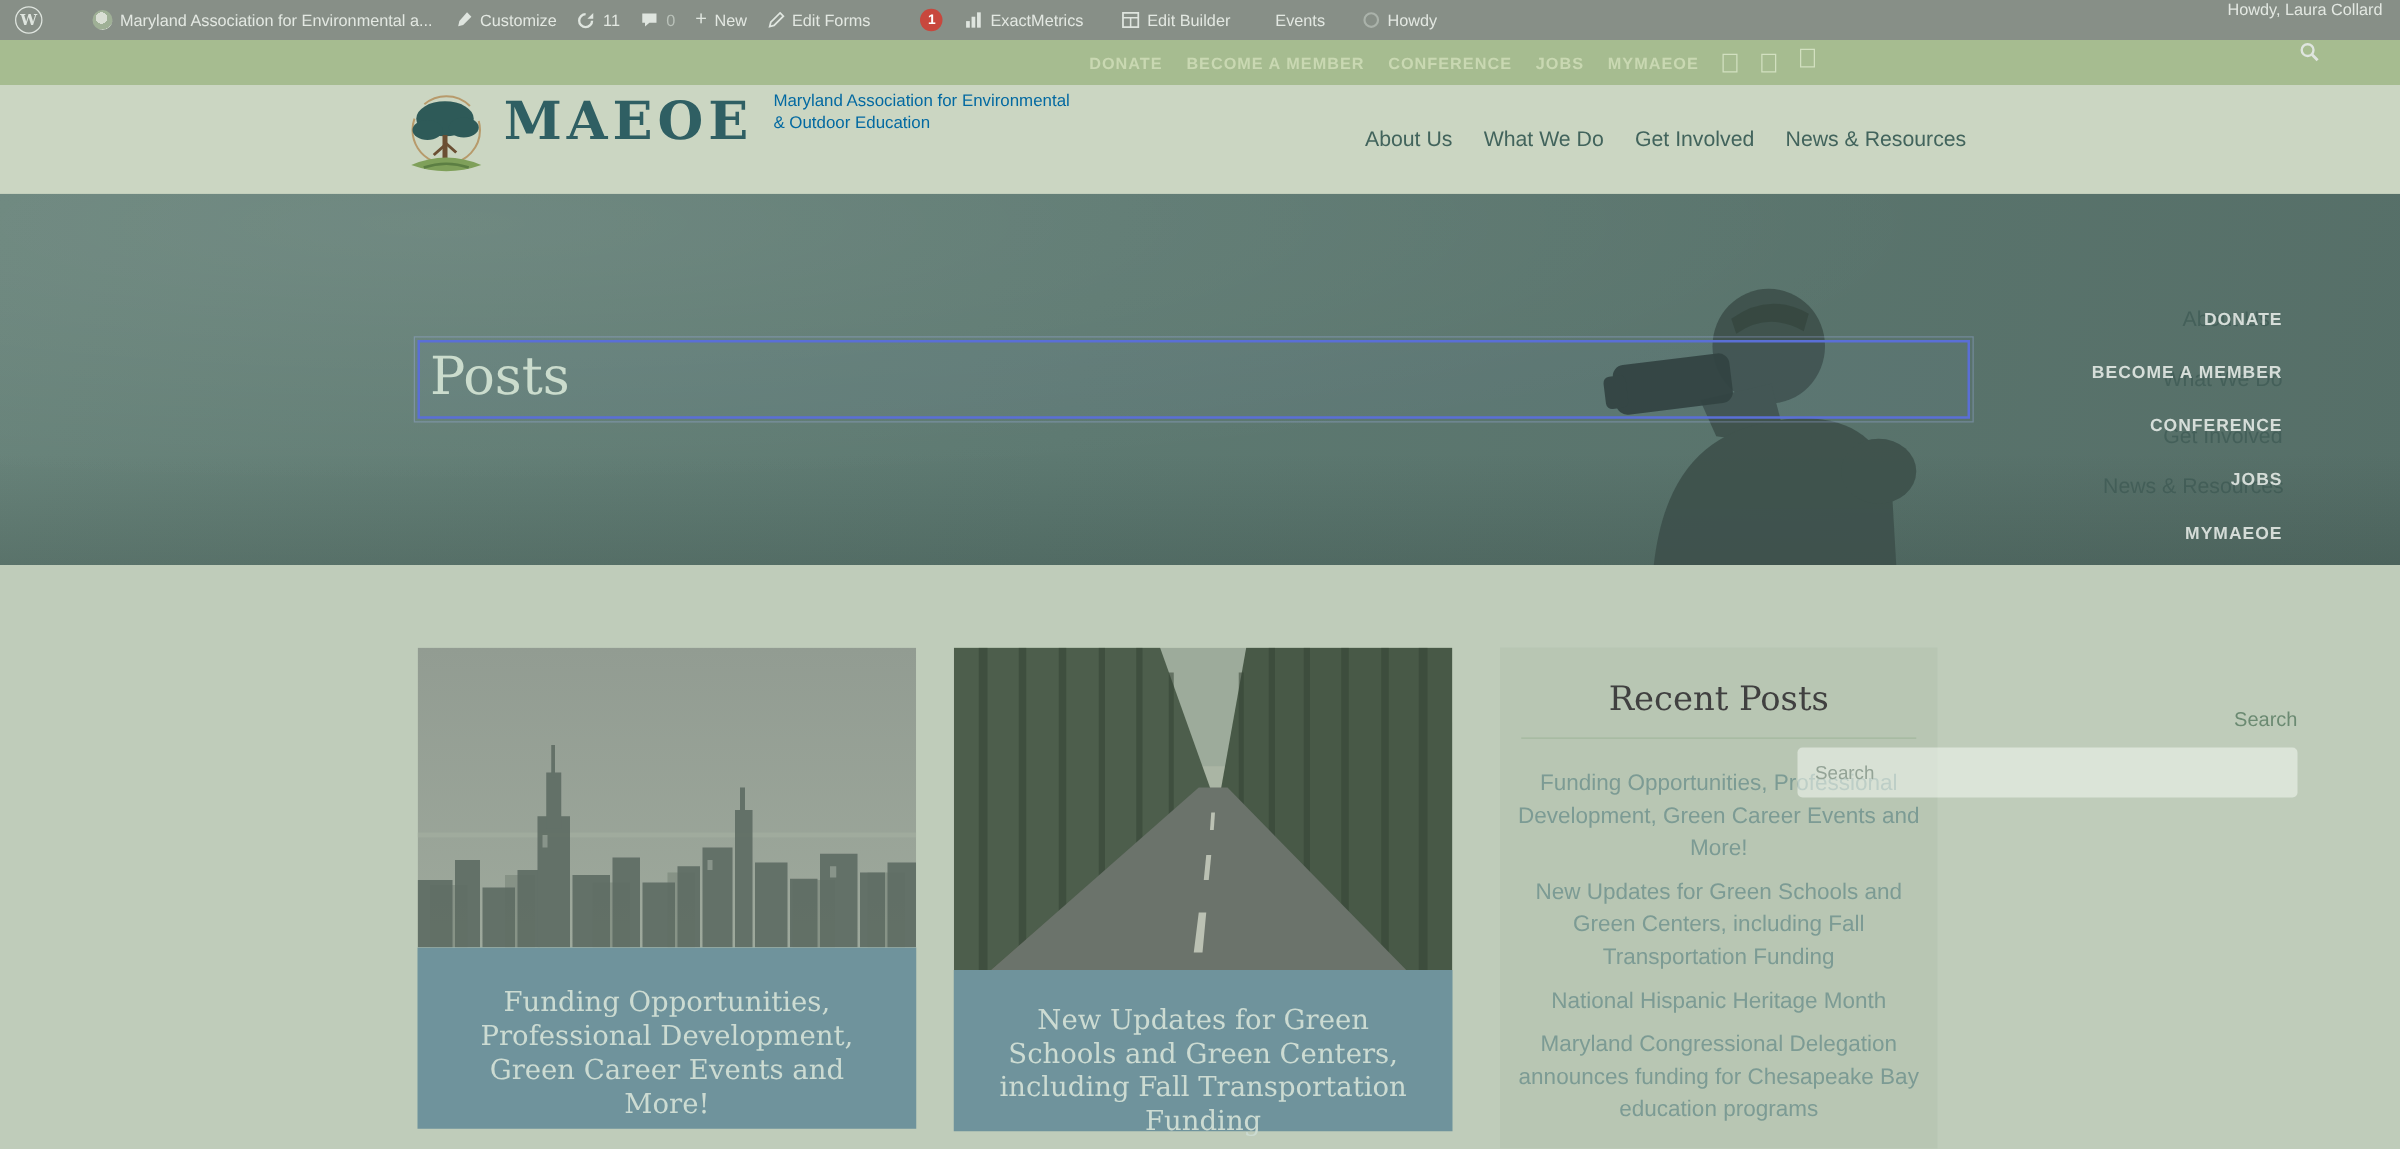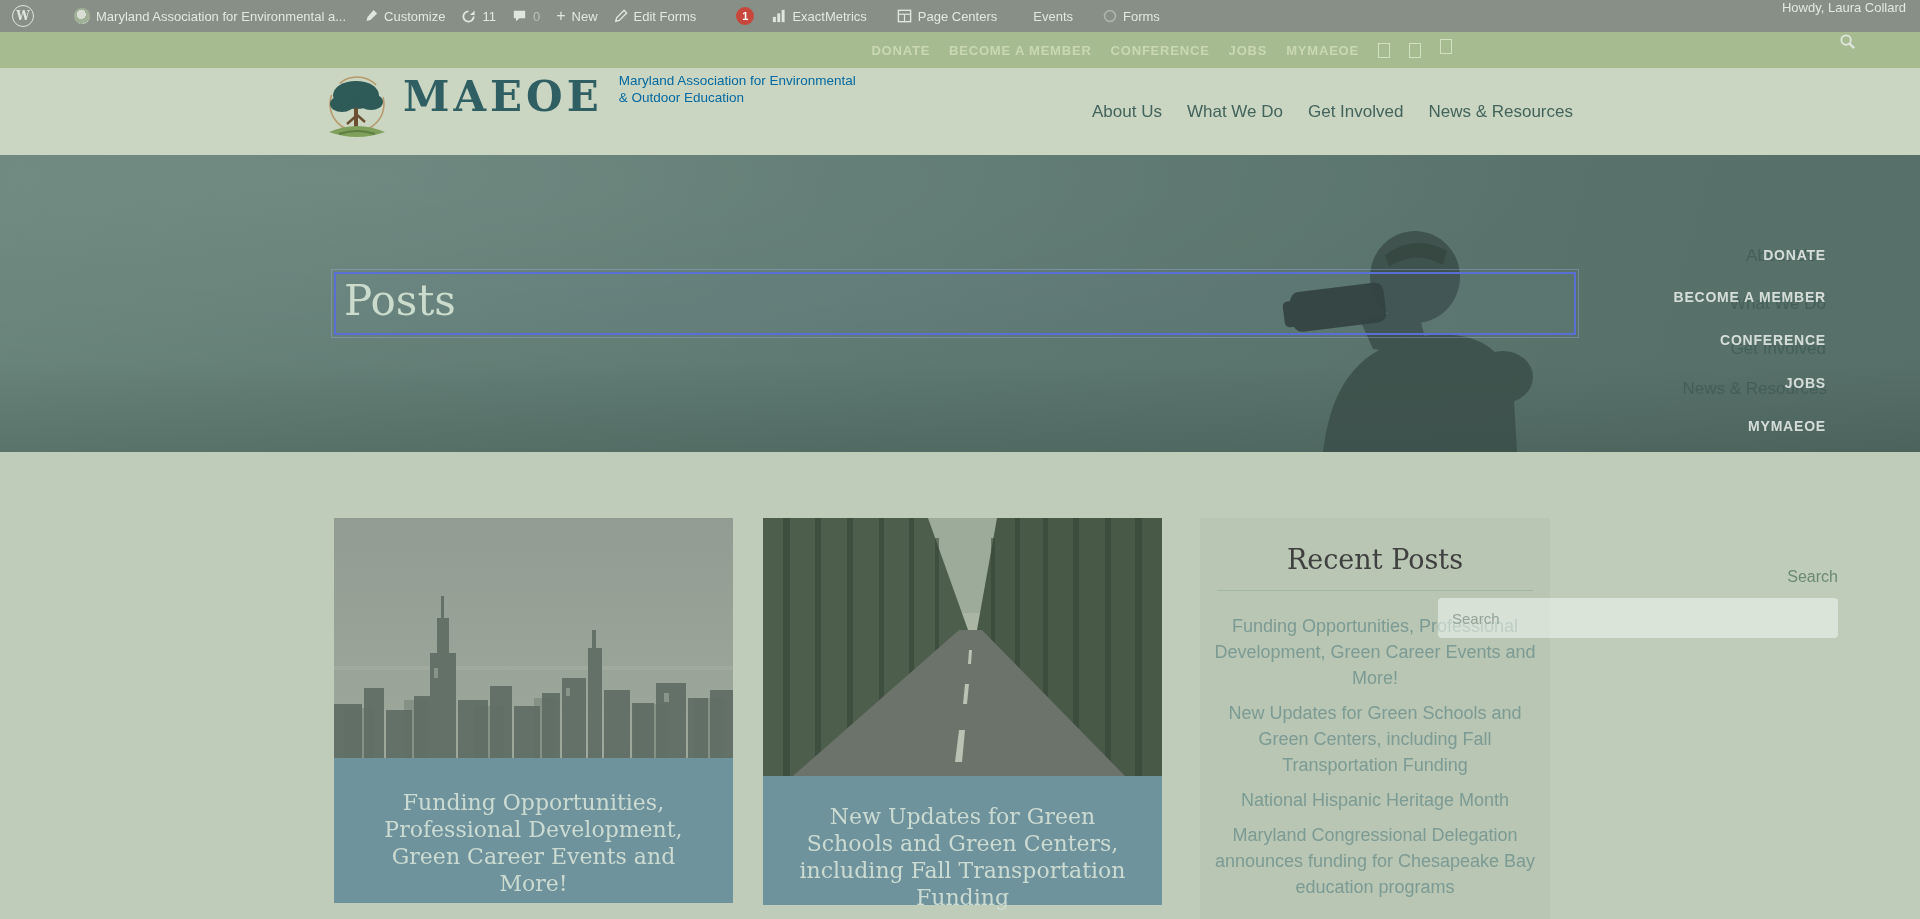--- a/index.html
+++ b/index.html
@@ -157,34 +157,34 @@
       </span>
 
       <span class="ab-item ab-gap36">
         <span class="ab-ico">
           <svg width="15" height="14" viewBox="0 0 16 16">
             <rect x="1" y="1.5" width="14" height="13" fill="none" stroke="#dfe5df" stroke-width="1.6"></rect>
             <line x1="1" y1="6" x2="15" y2="6" stroke="#dfe5df" stroke-width="1.4"></line>
             <line x1="8" y1="6" x2="8" y2="14.5" stroke="#dfe5df" stroke-width="1.4"></line>
           </svg>
         </span>
-        <span>Page Centers</span>
+        <span>Edit Builder</span>
       </span>
 
       <span class="ab-item ab-gap30">
         <span>Events</span>
       </span>
 
       <span class="ab-item">
         <span class="ab-ico">
           <svg width="14" height="14" viewBox="0 0 16 16">
               <circle cx="8" cy="8" r="6.2" fill="none" stroke="#aab2aa" stroke-width="2"></circle>
             </svg>
         </span>
-        <span>Forms</span>
+        <span>Howdy</span>
       </span>
     </div>
 
     <div class="ab-right">
       <span>Howdy, Laura Collard</span>
       <span class="avatar"></span>
       <span class="ab-ico" style="margin-left:8px;">
         <svg width="17" height="17" viewBox="0 0 18 18">
           <circle cx="7.5" cy="7.5" r="5" fill="none" stroke="#dfe5df" stroke-width="2"></circle>
           <line x1="11.2" y1="11.2" x2="16" y2="16" stroke="#dfe5df" stroke-width="2.4"></line>

